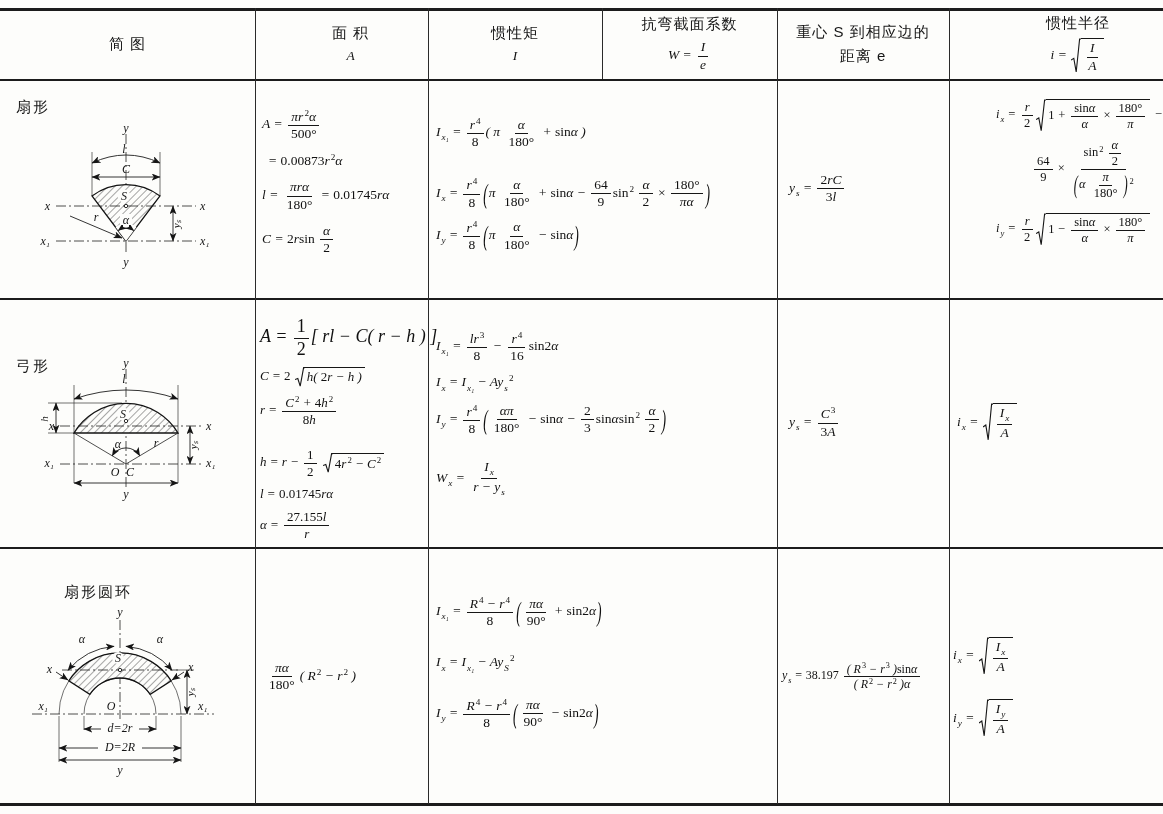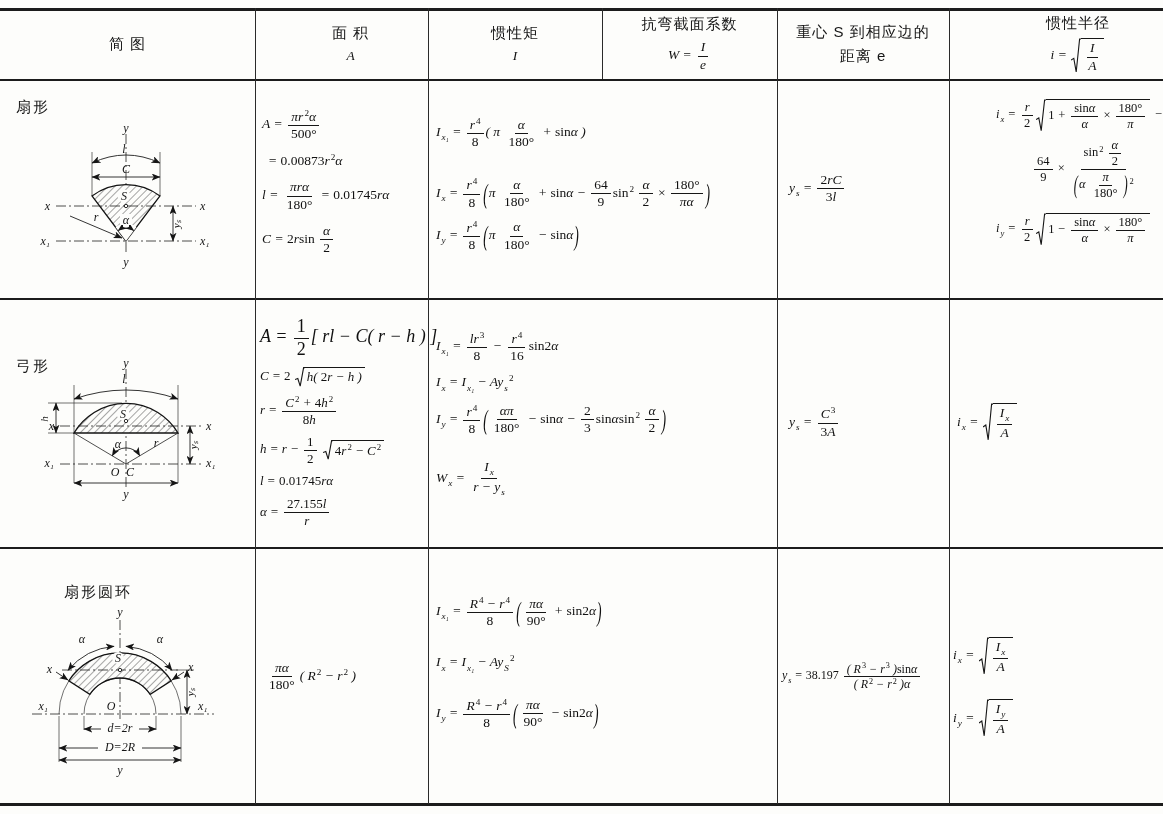--- a/index.html
+++ b/index.html
@@ -304,21 +304,21 @@
               <svg viewBox="0 0 10 20" preserveAspectRatio="none">
                 <path d="M0,12.5 L2.8,11.5 L5.2,19.2 L8.6,0.6 L10.2,0.6" fill="none" stroke="#161616" stroke-width="1.1" vector-effect="non-scaling-stroke"></path>
               </svg>
             </span>
             <span class="rc"><span class="mrow">h( <span class="up">2</span>r − h )</span></span>
           </span></span></div>
     <div class="math" style="font-size:13px;"><span class="mrow">r = <span class="fr">
             <span class="num"><span class="mrow">C<span class="sup"><span class="mrow"><span class="up">2</span></span></span> + <span class="up">4</span>h<span class="sup"><span class="mrow"><span class="up">2</span></span></span></span></span>
             <span class="den"><span class="mrow"><span class="up">8</span>h</span></span>
           </span></span></div>
-    <div class="math" style="font-size:13px;"><span class="mrow">h = r − <span class="fr">
+    <div class="math" style="font-size:13px;margin-top:13px;"><span class="mrow">h = r − <span class="fr">
             <span class="num"><span class="mrow"><span class="up">1</span></span></span>
             <span class="den"><span class="mrow"><span class="up">2</span></span></span>
           </span> <span class="sqrt">
             <span class="rad">
               <svg viewBox="0 0 10 20" preserveAspectRatio="none">
                 <path d="M0,12.5 L2.8,11.5 L5.2,19.2 L8.6,0.6 L10.2,0.6" fill="none" stroke="#161616" stroke-width="1.1" vector-effect="non-scaling-stroke"></path>
               </svg>
             </span>
             <span class="rc"><span class="mrow"><span class="up">4</span>r<span class="sup"><span class="mrow"><span class="up">2</span></span></span> − C<span class="sup"><span class="mrow"><span class="up">2</span></span></span></span></span>
           </span></span></div>

